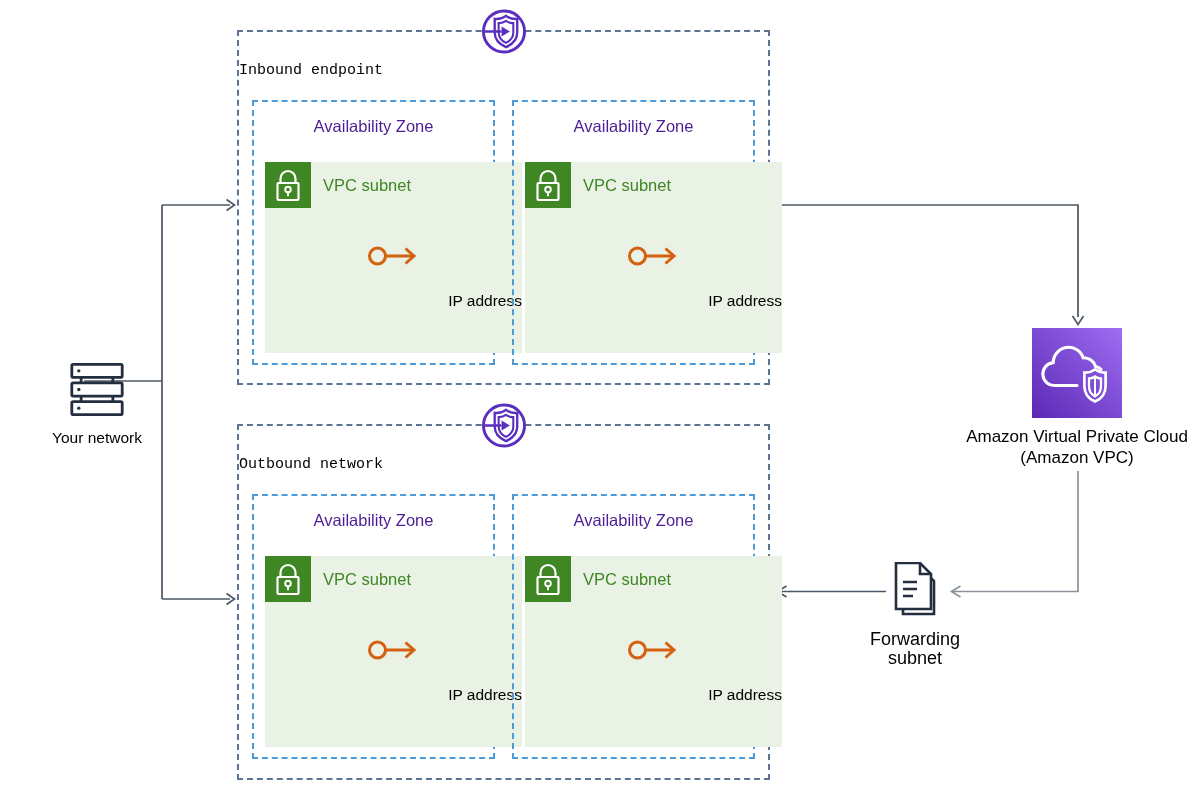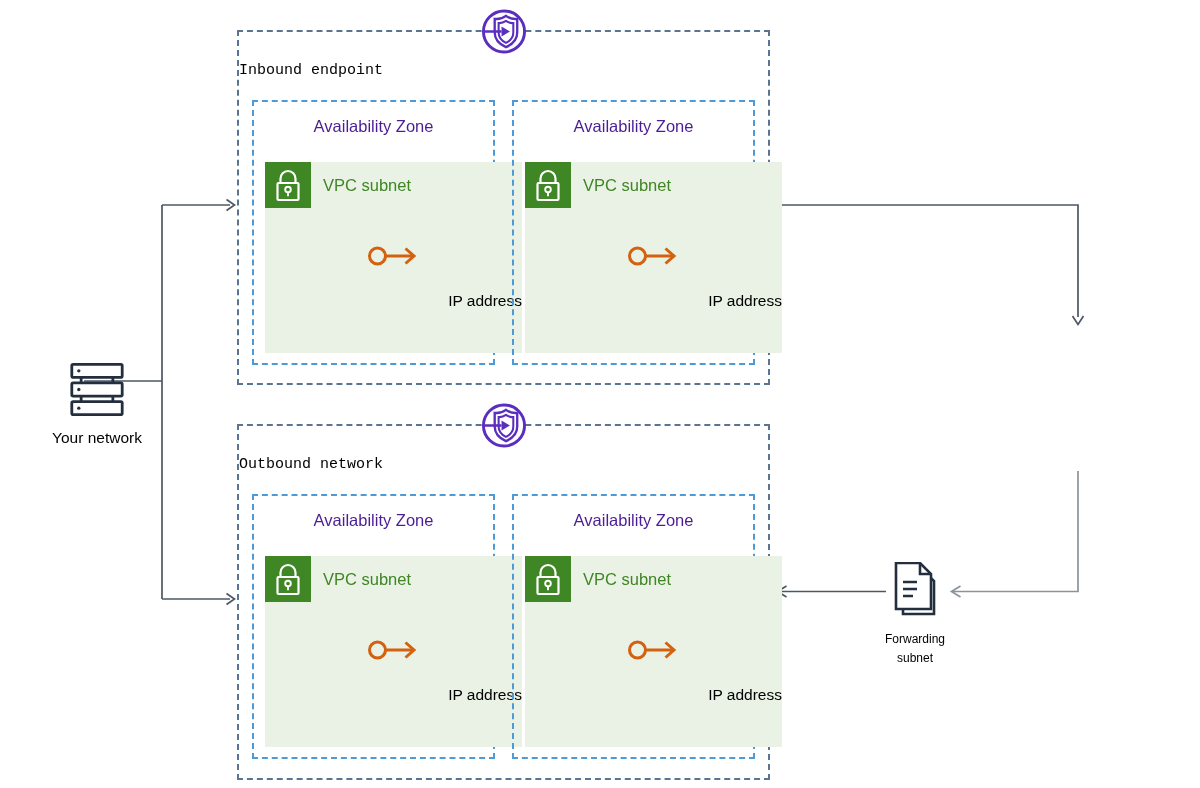--- a/index.html
+++ b/index.html
@@ -32,21 +32,21 @@
   .your-network .node-label{margin-top:12px;font-size:15.5px;white-space:nowrap;}
 
   
   .vpc-node{position:absolute;left:957px;top:328px;width:240px;text-align:center;}
   .vpc-node svg{display:block;margin:0 auto;}
   .vpc-node .node-label{margin-top:8px;font-size:17px;line-height:21px;}
 
   
   .forwarding-node{position:absolute;left:845px;top:562px;width:140px;text-align:center;}
   .forwarding-node svg{display:block;margin:0 auto;}
-  .forwarding-node .node-label{margin-top:10px;font-size:12px;line-height:19px;}
+  .forwarding-node .node-label{margin-top:10px;font-size:18px;line-height:19px;}
 </style>
 </head>
 <body>
 
 <div class="canvas">
 
   <svg width="0" height="0" style="position:absolute">
     <defs>
       <linearGradient id="vpcGrad" gradientUnits="userSpaceOnUse" x1="90" y1="0" x2="0" y2="90">
         <stop offset="0" stop-color="#9D6DF2"></stop>
@@ -212,20 +212,29 @@
         <div class="ip-icon">
           <svg width="56" height="28" viewBox="0 0 54 28">
               <use href="#sym-ip"></use>
             </svg>
         </div>
         <div class="ip-label">IP address</div>
       </div>
     </div>
   </section>
 
+  <div class="vpc-node">
+    <svg width="90" height="90" viewBox="0 0 90 90">
+        <use href="#sym-vpc"></use>
+      </svg>
+    <div class="node-label">
+      <div>Amazon Virtual Private Cloud</div>
+      <div>(Amazon VPC)</div>
+    </div>
+  </div>
 
   <div class="forwarding-node">
     <svg width="46" height="58" viewBox="0 0 46 58">
         <use href="#sym-docs"></use>
       </svg>
     <div class="node-label">
       <div>Forwarding</div>
       <div>subnet</div>
     </div>
   </div>

